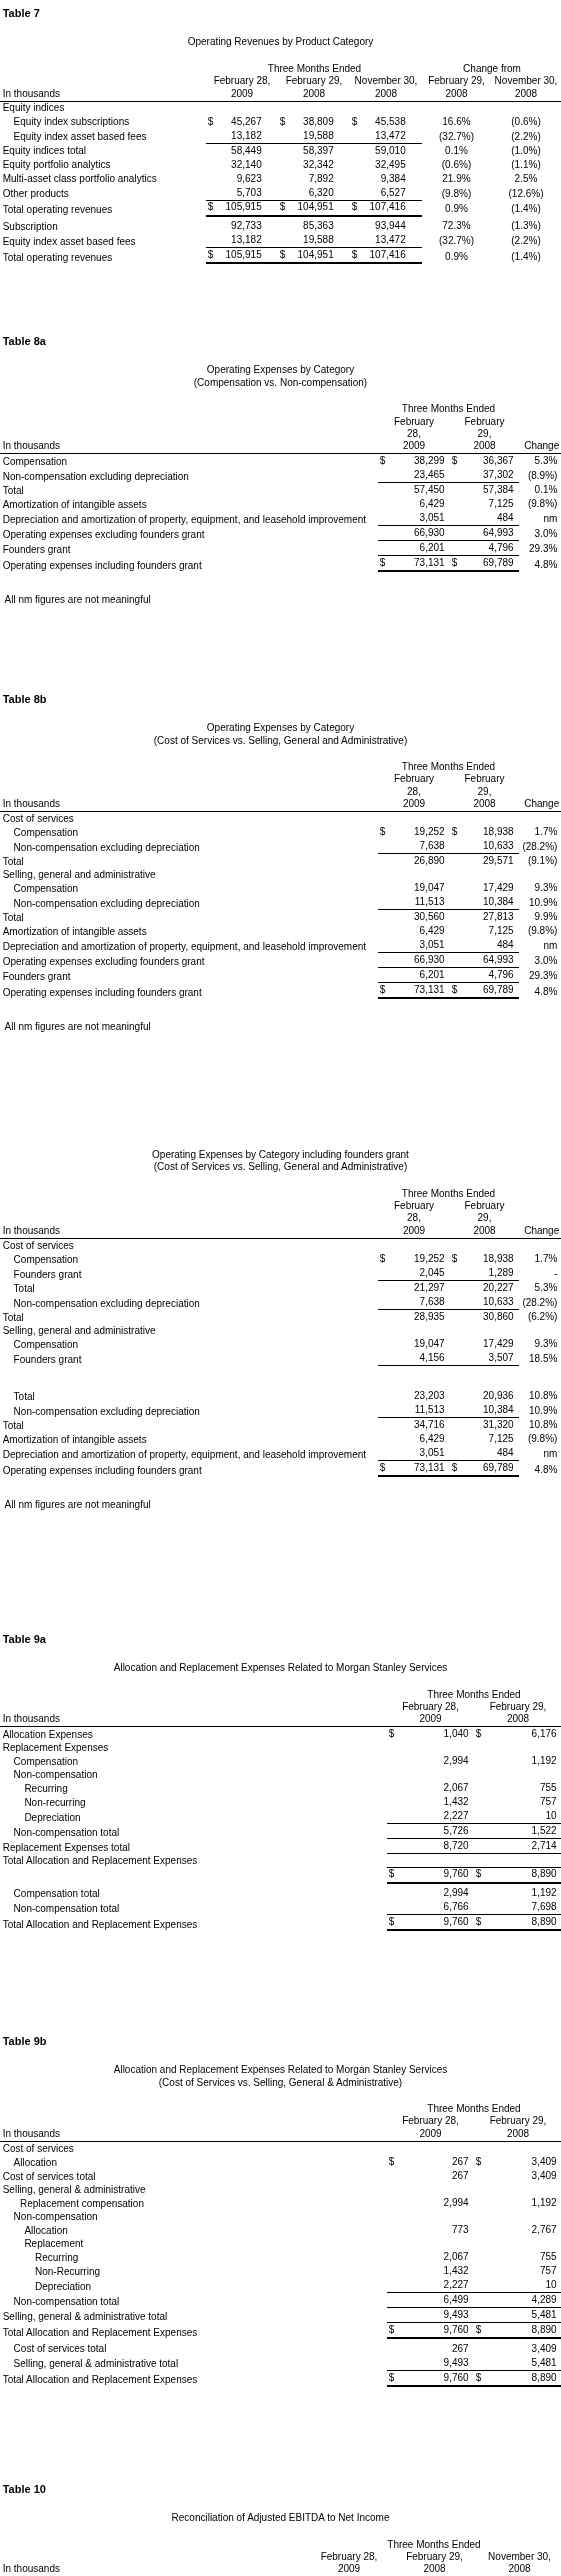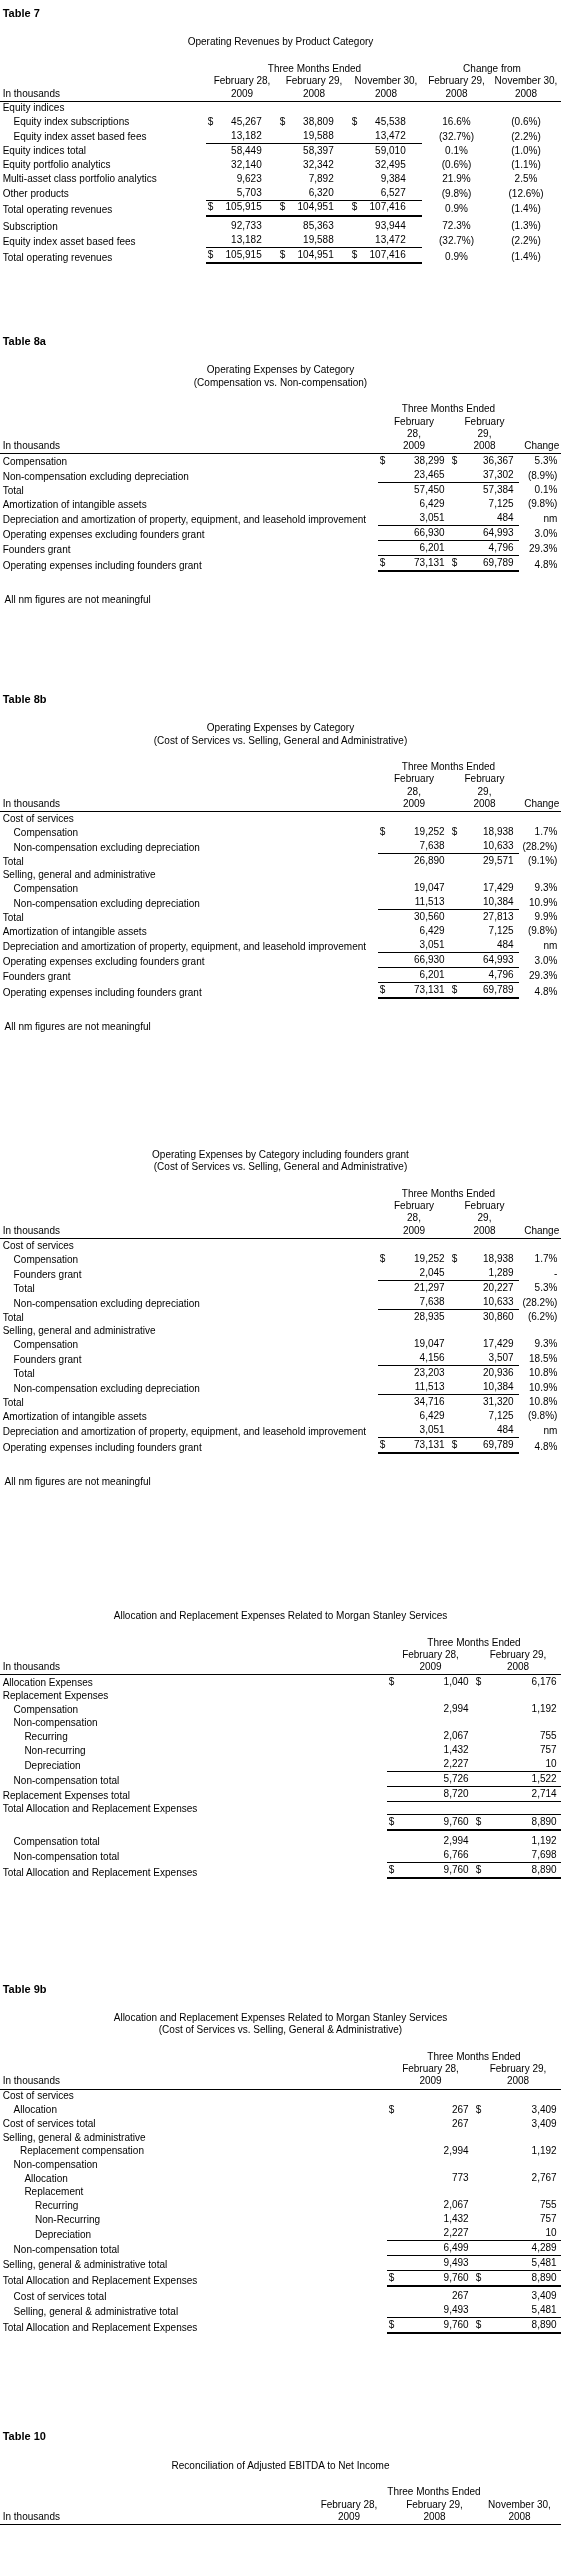--- a/index.html
+++ b/index.html
@@ -600,21 +600,21 @@
           <div class="cell vc u1" style="width: 69px; padding-right: 5.4px;">
             <div class="num">3,507</div>
           </div>
           <div class="cell cc r" style="width: 42px;">18.5%</div>
         </div>
         <div class="row">
           <div class="lab" style="width: 378px; padding-left: 13.6px;">Total</div>
           <div class="cell vc" style="width: 72px; padding-right: 5.4px;">
             <div class="num">23,203</div>
           </div>
-          <div class="cell vc" style="width: 69px; padding-right: 5.4px;">
+          <div class="cell vc" style="width: 69px; padding-right: 5.4px; margin-top: 23px;">
             <div class="num">20,936</div>
           </div>
           <div class="cell cc r" style="width: 42px;">10.8%</div>
         </div>
         <div class="row">
           <div class="lab" style="width: 378px; padding-left: 13.6px;">Non-compensation excluding depreciation</div>
           <div class="cell vc u1" style="width: 72px; padding-right: 5.4px;">
             <div class="num">11,513</div>
           </div>
           <div class="cell vc u1" style="width: 69px; padding-right: 5.4px;">
@@ -661,20 +661,21 @@
           <div class="cell vc u2" style="width: 69px; padding-right: 5.4px;">
             <div class="dollar">$</div>
             <div class="num">69,789</div>
           </div>
           <div class="cell cc r" style="width: 42px;">4.8%</div>
         </div>
       </div>
       <div class="fnote">All nm figures are not meaningful</div>
     </div>
     <div class="tbl" style="margin-top: 122px;">
+      <div class="tag">Table 9a</div>
       <div class="titles">
         <div class="title">Allocation and Replacement Expenses Related to Morgan Stanley Services</div>
       </div>
       <div class="hdr">
         <div class="hrow">
           <div class="hsp" style="width: 387px;"></div>
           <div class="hgroup" style="width: 174px;">Three Months Ended</div>
         </div>
         <div class="hrow">
           <div class="hleft" style="width: 387px;"></div>

